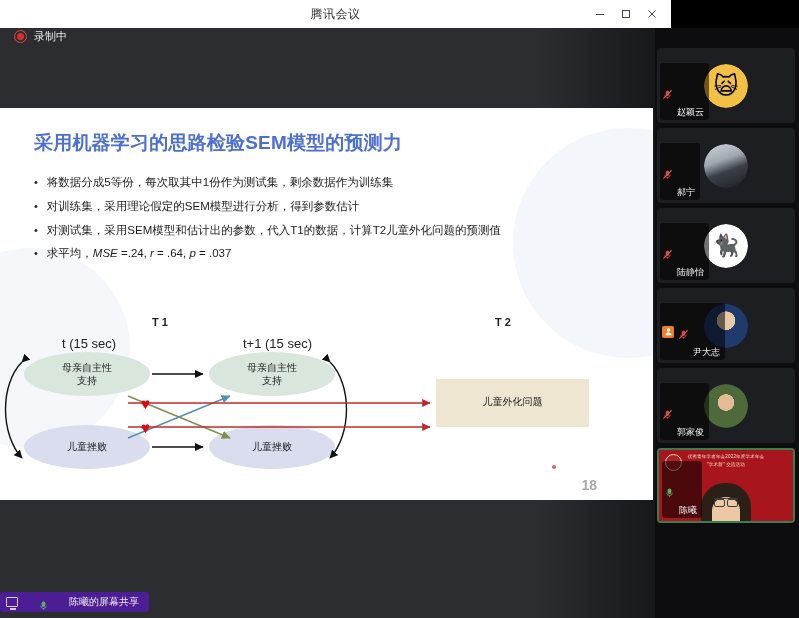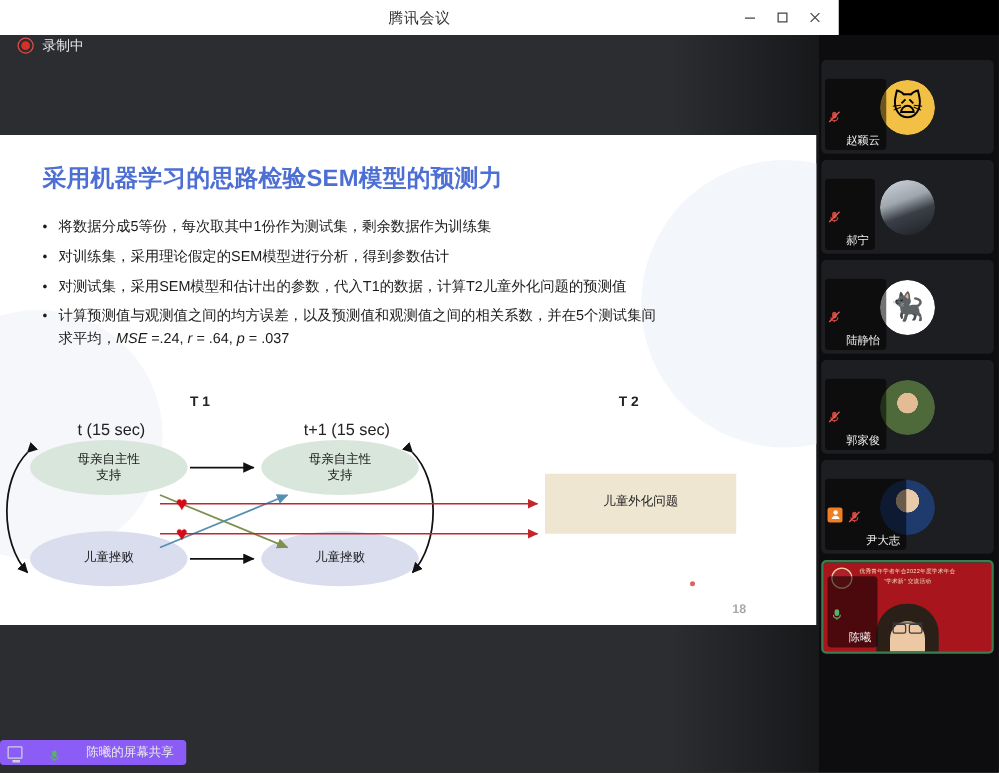--- a/index.html
+++ b/index.html
@@ -99,21 +99,21 @@
   .node-text {
     position: absolute; text-align: center; font-size: 10px; color: #1b1b1b;
     line-height: 1.25; pointer-events: none;
   }
   .heart {
     position: absolute; color: #d60b18; font-size: 15px; line-height: 1;
     text-shadow: 0 0 1px #a00;
   }
   .page-num {
     position: absolute; right: 56px; bottom: 7px;
-    font-size: 10px; color: #a9a9a9; font-weight: bold;
+    font-size: 14px; color: #a9a9a9; font-weight: bold;
   }
   .red-speck {
     position: absolute; left: 552px; top: 357px; width: 4px; height: 4px;
     border-radius: 50%; background: #e06060;
   }
 
   
   .rail {
     position: absolute; left: 657px; top: 48px; width: 140px;
   }
@@ -183,21 +183,21 @@
     content: ""; position: absolute; top: 0; width: 9px; height: 6px;
     border: 1.2px solid #3b3b3b; border-radius: 2px;
   }
   .tile-video .glasses:before { left: 0; }
   .tile-video .glasses:after { right: 0; }
 
   
   .sharebar {
     position: absolute; left: 0px; bottom: 6px;
     display: flex; align-items: center; gap: 20px;
-    background: #8b5cf6; border-radius: 3px; padding: 3px 10px 3px 6px;
+    background: #4c1d95; border-radius: 3px; padding: 3px 10px 3px 6px;
   }
   .sharebar .lbl { font-size: 10px; color: #e9e9eb; }
   .screen-ic { width: 12px; height: 10px; border: 1.3px solid #cfd2d6; border-radius: 1px; position: relative; }
   .screen-ic:after { content:""; position:absolute; left:3px; bottom:-3.5px; width:6px; height:1.3px; background:#cfd2d6; }
 </style>
 </head>
 <body>
 
 <div id="app">
 
@@ -250,21 +250,20 @@
         <span class="dot">•</span>
         <span class="txt">对训练集，采用理论假定的SEM模型进行分析，得到参数估计</span>
       </div>
       <div class="bullet">
         <span class="dot">•</span>
         <span class="txt">对测试集，采用SEM模型和估计出的参数，代入T1的数据，计算T2儿童外化问题的预测值</span>
       </div>
       <div class="bullet">
         <span class="dot">•</span>
         <span class="txt">
-          <span>计算预测值与观测值之间的均方误差，以及预测值和观测值之间的相关系数，并在5个测试集间</span>
           <span class="sub"><span>求平均，</span><span class="ital">MSE</span><span> =.24,</span>&nbsp;<span class="ital">r</span><span> = .64,</span>&nbsp;<span class="ital">p</span><span> = .037</span></span>
         </span>
       </div>
     </div>
 
     <div class="diagram">
       <svg width="653" height="178" viewBox="0 0 653 178">
         <defs>
           <marker id="ahBlack" markerWidth="7" markerHeight="7" refX="6" refY="3" orient="auto">
             <path d="M0,0 L6.5,3 L0,6 z" fill="#111"></path>
@@ -372,55 +371,55 @@
               <line x1="6" y1="9.2" x2="6" y2="10.6" stroke="#c9453f" stroke-width="1"></line>
               <line x1="1.5" y1="10.5" x2="10.5" y2="1.5" stroke="#e85c55" stroke-width="1.2"></line>
             </svg>
         </span>
         <span class="nm">陆静怡</span>
       </div>
     </div>
 
     <div class="tile">
       <div class="tile-avatar">
-        <div class="av-photo4"></div>
-      </div>
-      <div class="nameplate">
+        <div class="av-photo3"></div>
+      </div>
+      <div class="nameplate">
+        <span class="host-badge">
+          <svg width="9" height="9" viewBox="0 0 12 12">
+              <circle cx="6" cy="4" r="2.4" fill="#fff"></circle>
+              <path d="M1.6 11c.6-2.4 2.3-3.6 4.4-3.6S9.8 8.6 10.4 11z" fill="#fff"></path>
+            </svg>
+        </span>
         <span class="mic-muted">
           <svg width="11" height="11" viewBox="0 0 12 12">
               <rect x="4" y="1.5" width="4" height="6" rx="2" fill="#c9453f"></rect>
               <path d="M3 6.3a3 3 0 0 0 6 0" fill="none" stroke="#c9453f" stroke-width="1"></path>
               <line x1="6" y1="9.2" x2="6" y2="10.6" stroke="#c9453f" stroke-width="1"></line>
               <line x1="1.5" y1="10.5" x2="10.5" y2="1.5" stroke="#e85c55" stroke-width="1.2"></line>
             </svg>
         </span>
-        <span class="nm">郭家俊</span>
+        <span class="nm">尹大志</span>
       </div>
     </div>
 
     <div class="tile">
       <div class="tile-avatar">
-        <div class="av-photo3"></div>
-      </div>
-      <div class="nameplate">
-        <span class="host-badge">
-          <svg width="9" height="9" viewBox="0 0 12 12">
-              <circle cx="6" cy="4" r="2.4" fill="#fff"></circle>
-              <path d="M1.6 11c.6-2.4 2.3-3.6 4.4-3.6S9.8 8.6 10.4 11z" fill="#fff"></path>
-            </svg>
-        </span>
+        <div class="av-photo4"></div>
+      </div>
+      <div class="nameplate">
         <span class="mic-muted">
           <svg width="11" height="11" viewBox="0 0 12 12">
               <rect x="4" y="1.5" width="4" height="6" rx="2" fill="#c9453f"></rect>
               <path d="M3 6.3a3 3 0 0 0 6 0" fill="none" stroke="#c9453f" stroke-width="1"></path>
               <line x1="6" y1="9.2" x2="6" y2="10.6" stroke="#c9453f" stroke-width="1"></line>
               <line x1="1.5" y1="10.5" x2="10.5" y2="1.5" stroke="#e85c55" stroke-width="1.2"></line>
             </svg>
         </span>
-        <span class="nm">尹大志</span>
+        <span class="nm">郭家俊</span>
       </div>
     </div>
 
     <div class="tile speaking">
       <div class="tile-video">
         <div class="seal"></div>
         <div class="banner">优秀青年学者年会2022年度学术年会</div>
         <div class="banner" style="top:12px;">"学术新" 交流活动</div>
         <div class="hair"></div>
         <div class="face"></div>

